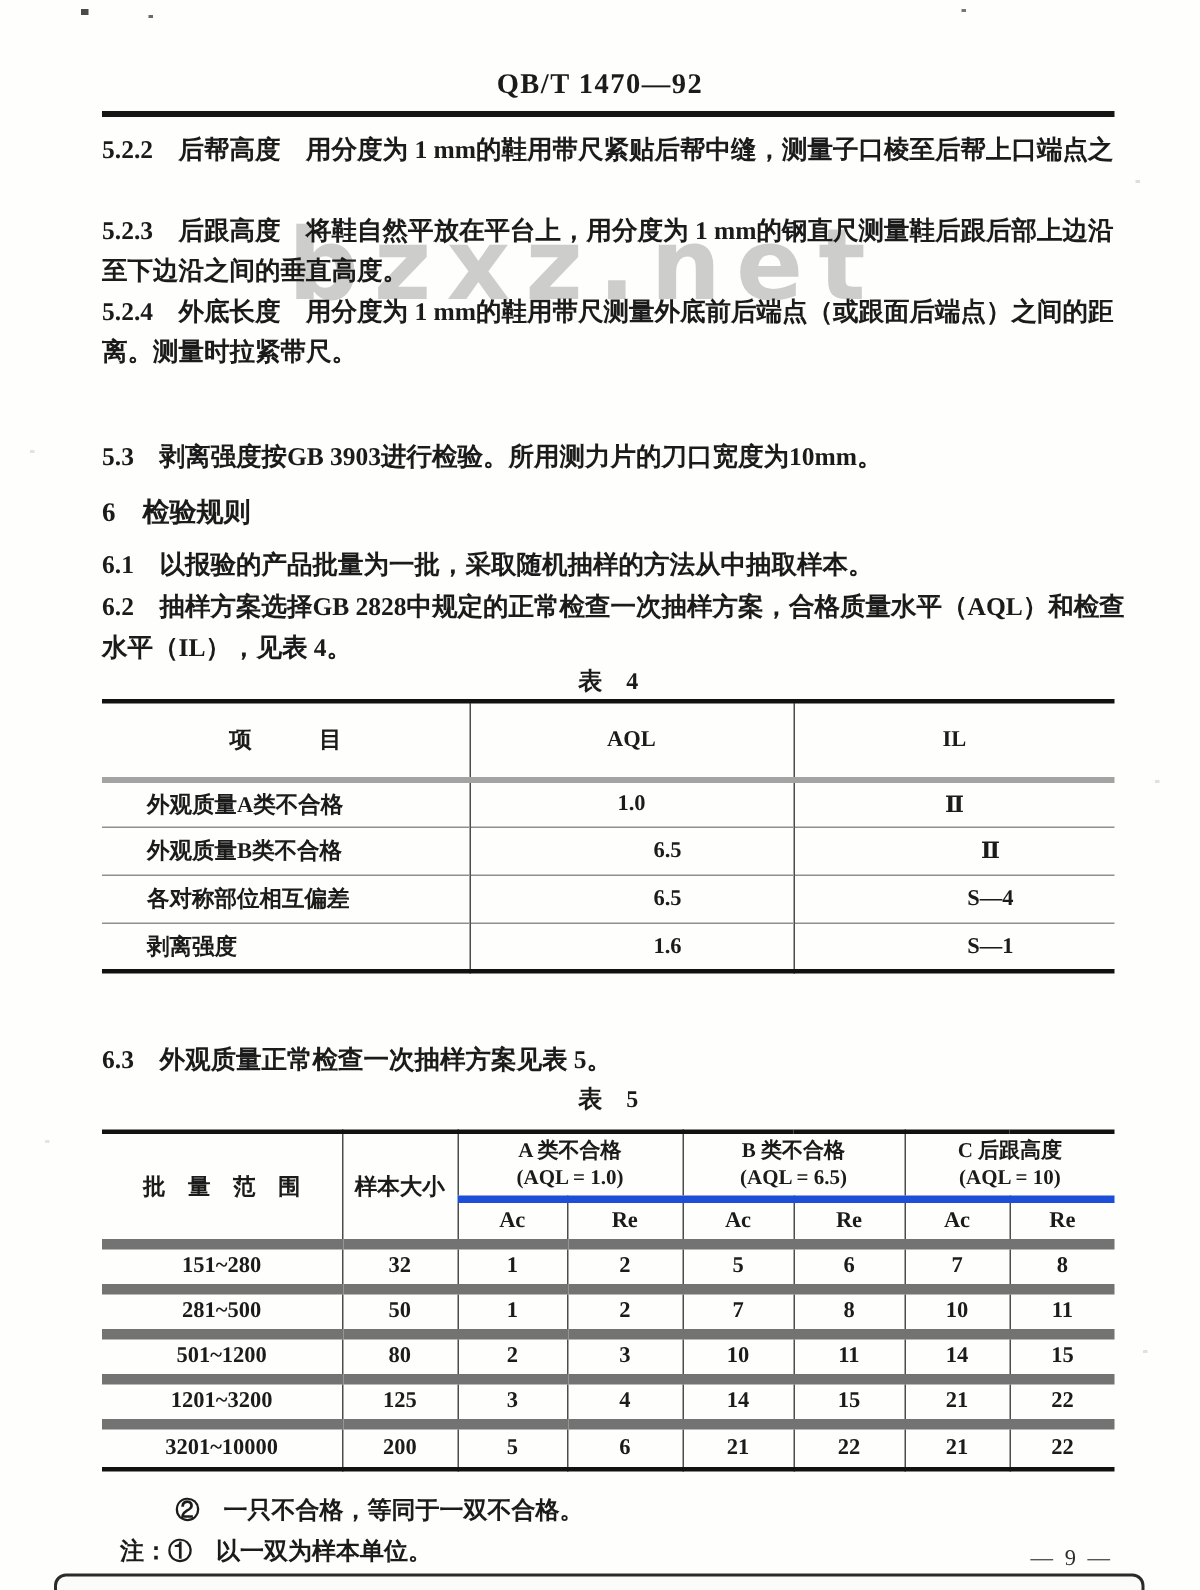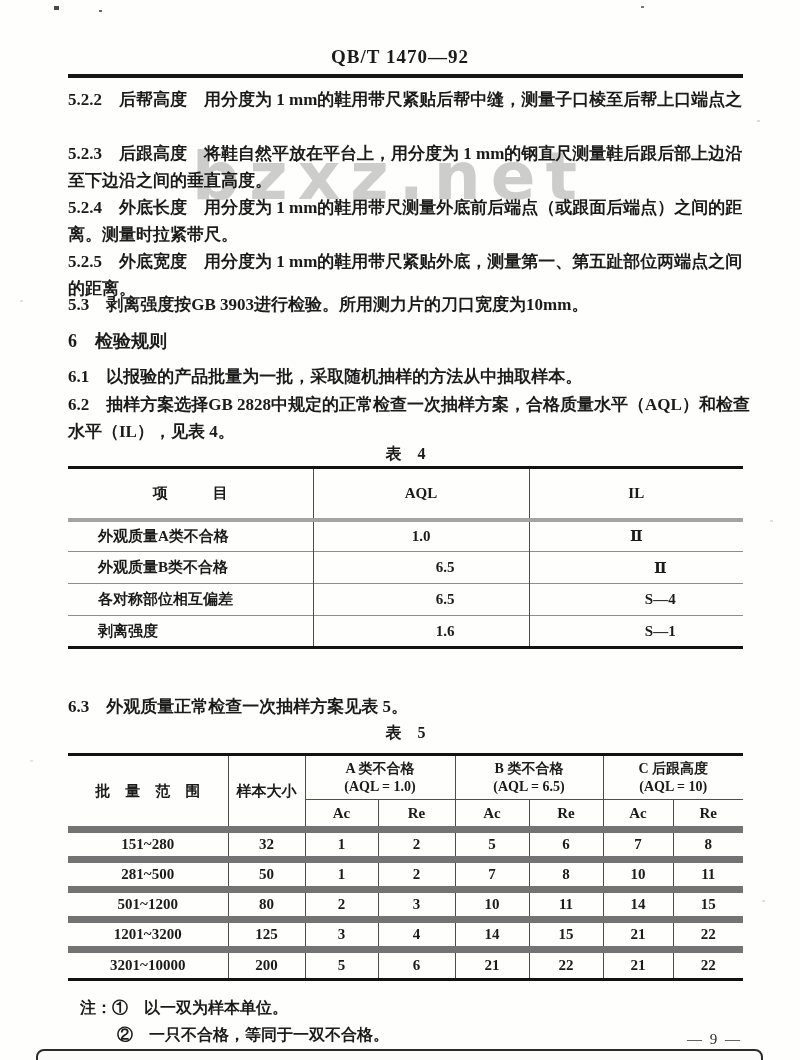--- a/index.html
+++ b/index.html
@@ -50,21 +50,21 @@
   .t4 tbody tr+tr td { border-top:1px solid #8f8f8f;padding-left:48px; }
 
   .t5 th { font-weight:600; }
   .t5 .grp { height:45px; font-size:14px; line-height:18px; }
   .t5 .grp .g2 { display:block; }
   .t5 .sub th { height:30px; border-top:1px solid #5a5a5a; }
   .t5 td { height:30px; }
   .t5 th+th, .t5 td+td { border-left:1px solid #4c4c4c; }
   .t5 .sub th:first-child { border-left:1px solid #4c4c4c; }
   .t5 tbody td { border-top:7px solid #737373; }
-  .t5 thead th.span2 { border-bottom:1px solid #1d4ed8; }
+  .t5 thead th.span2 { border-bottom:5px solid #1d4ed8; }
 
   .notes { position:absolute; left:80px; width:600px; font-size:16px; line-height:27px; font-weight:600; z-index:1; }
   .note-row { display:block; }
   .note-indent { padding-left:37px; }
 
   .pagenum { position:absolute; top:1031px; right:58px; font-size:15px; letter-spacing:2px; color:#2c2c2c; z-index:2; }
   .bottom-box {
     position:absolute; top:1049px; left:36px; width:727px; height:28px;
     border:2px solid #2b2b2b; border-radius:8px; background:#fbfbfa; z-index:1;
   }
@@ -88,24 +88,20 @@
   <div class="txtblock" style="top:140px">
     <span class="ln">5.2.3　后跟高度　将鞋自然平放在平台上，用分度为 1 mm的钢直尺测量鞋后跟后部上边沿</span>
     <span class="ln">至下边沿之间的垂直高度。</span>
   </div>
 
   <div class="txtblock" style="top:194px">
     <span class="ln">5.2.4　外底长度　用分度为 1 mm的鞋用带尺测量外底前后端点（或跟面后端点）之间的距</span>
     <span class="ln">离。测量时拉紧带尺。</span>
   </div>
 
-  <div class="txtblock" style="top:248px">
-    <span class="ln">5.2.5　外底宽度　用分度为 1 mm的鞋用带尺紧贴外底，测量第一、第五趾部位两端点之间</span>
-    <span class="ln">的距离。</span>
-  </div>
 
   <div class="txtblock" style="top:291px">
     <span class="ln">5.3　剥离强度按GB 3903进行检验。所用测力片的刀口宽度为10mm。</span>
   </div>
 
   <div class="txtblock sec-head" style="top:328px">6　检验规则</div>
 
   <div class="txtblock" style="top:363px">6.1　以报验的产品批量为一批，采取随机抽样的方法从中抽取样本。</div>
 
   <div class="txtblock" style="top:391px">
@@ -245,21 +241,21 @@
           <td>21</td>
           <td>22</td>
           <td>21</td>
           <td>22</td>
         </tr>
       </tbody>
     </table>
   </div>
 
   <div class="notes" style="top:994px">
+    <span class="note-row note-indent">②　一只不合格，等同于一双不合格。</span>
     <span class="note-row"><span>注：</span><span>①　以一双为样本单位。</span></span>
-    <span class="note-row note-indent">②　一只不合格，等同于一双不合格。</span>
   </div>
 
   <div class="pagenum">— 9 —</div>
 
   <div class="bottom-box"></div>
 
 </div>
 
 </body></html>

